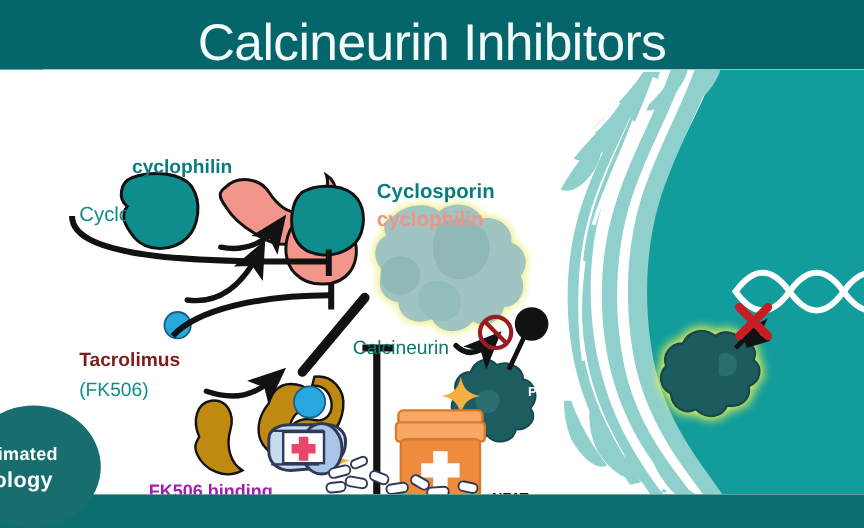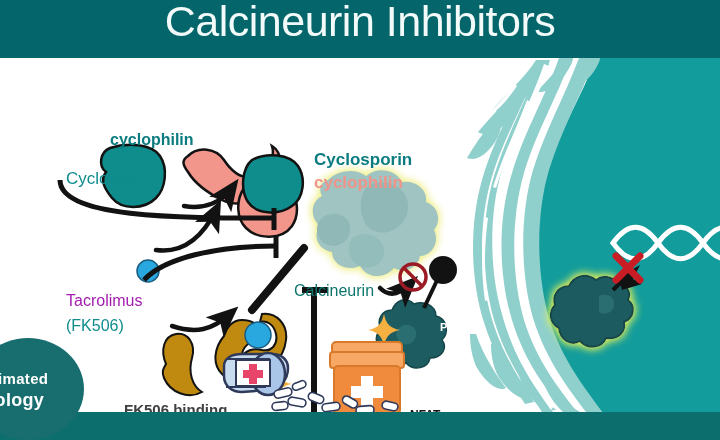--- a/index.html
+++ b/index.html
@@ -5,21 +5,21 @@
   html,body{margin:0;padding:0;background:#fff;}
   body{font-family:"Liberation Sans", sans-serif;}
   #stage{
     position:relative;width:720px;height:440px;overflow:hidden;
     background:#ffffff;
   }
   
   .header{
     position:absolute;left:0;top:0;width:720px;height:58px;
     background:#04656A;
-    display:flex;align-items:flex-start;justify-content:center;
+    display:flex;align-items:flex-end;justify-content:center;
   }
   .header-title{
     color:#F2FBFA;font-size:43px;line-height:43px;font-weight:400;
     letter-spacing:-0.5px;font-family:"Liberation Sans", sans-serif;
     white-space:nowrap;
   }
   
   .footer{
     position:absolute;left:0;top:412px;width:720px;height:28px;
     background:#0D6E6E;
@@ -30,23 +30,23 @@
     overflow:hidden;background:#ffffff;margin-left:36px;
   }
   svg.layer{position:absolute;left:0;top:0;width:720px;height:354px;}
   
   .lbl{position:absolute;white-space:nowrap;font-family:"Liberation Sans", sans-serif;}
   .lbl-cyclophilin-top{left:74px;top:73px;font-size:16px;font-weight:bold;color:#0A7C80;}
   .lbl-cyclosporin-left{left:30px;top:111px;font-size:17px;font-weight:400;color:#0F8C8C;}
   .lbl-complex-a{left:278px;top:92px;font-size:17px;font-weight:bold;color:#0A7C80;}
   .lbl-complex-b{left:278px;top:115px;font-size:17px;font-weight:bold;color:#F0938A;}
   .lbl-calcineurin{left:258px;top:224px;font-size:16px;font-weight:400;color:#0f766e;}
-  .lbl-tacrolimus-1{left:30px;top:234px;font-size:16px;font-weight:400;color:#a21caf;}
+  .lbl-tacrolimus-1{left:30px;top:234px;font-size:16px;font-weight:700;color:#7f1d1d;}
   .lbl-tacrolimus-2{left:30px;top:259px;font-size:16px;font-weight:400;color:#0F8C8C;text-align:right;}
-  .lbl-fkbp-1{left:88px;top:343px;font-size:15px;font-weight:bold;color:#404040;text-align:center;}
+  .lbl-fkbp-1{left:88px;top:343px;font-size:15px;font-weight:bold;color:#a21caf;text-align:center;}
   .lbl-nfat{left:374px;top:350px;font-size:12px;font-weight:bold;color:#151515;}
   .lbl-p{position:absolute;left:404px;top:263px;color:#ffffff;font-size:11px;font-weight:bold;}
   
   .logo{
     position:absolute;left:-28px;top:338px;width:112px;height:102px;
     border-radius:50%;background:#186E6E;overflow:hidden;
   }
   .logo-t1{position:absolute;left:8px;top:32px;color:#ffffff;font-size:15px;font-weight:bold;
            letter-spacing:0.3px;white-space:nowrap;}
   .logo-t2{position:absolute;left:6px;top:52px;color:#ffffff;font-size:18px;font-weight:bold;

